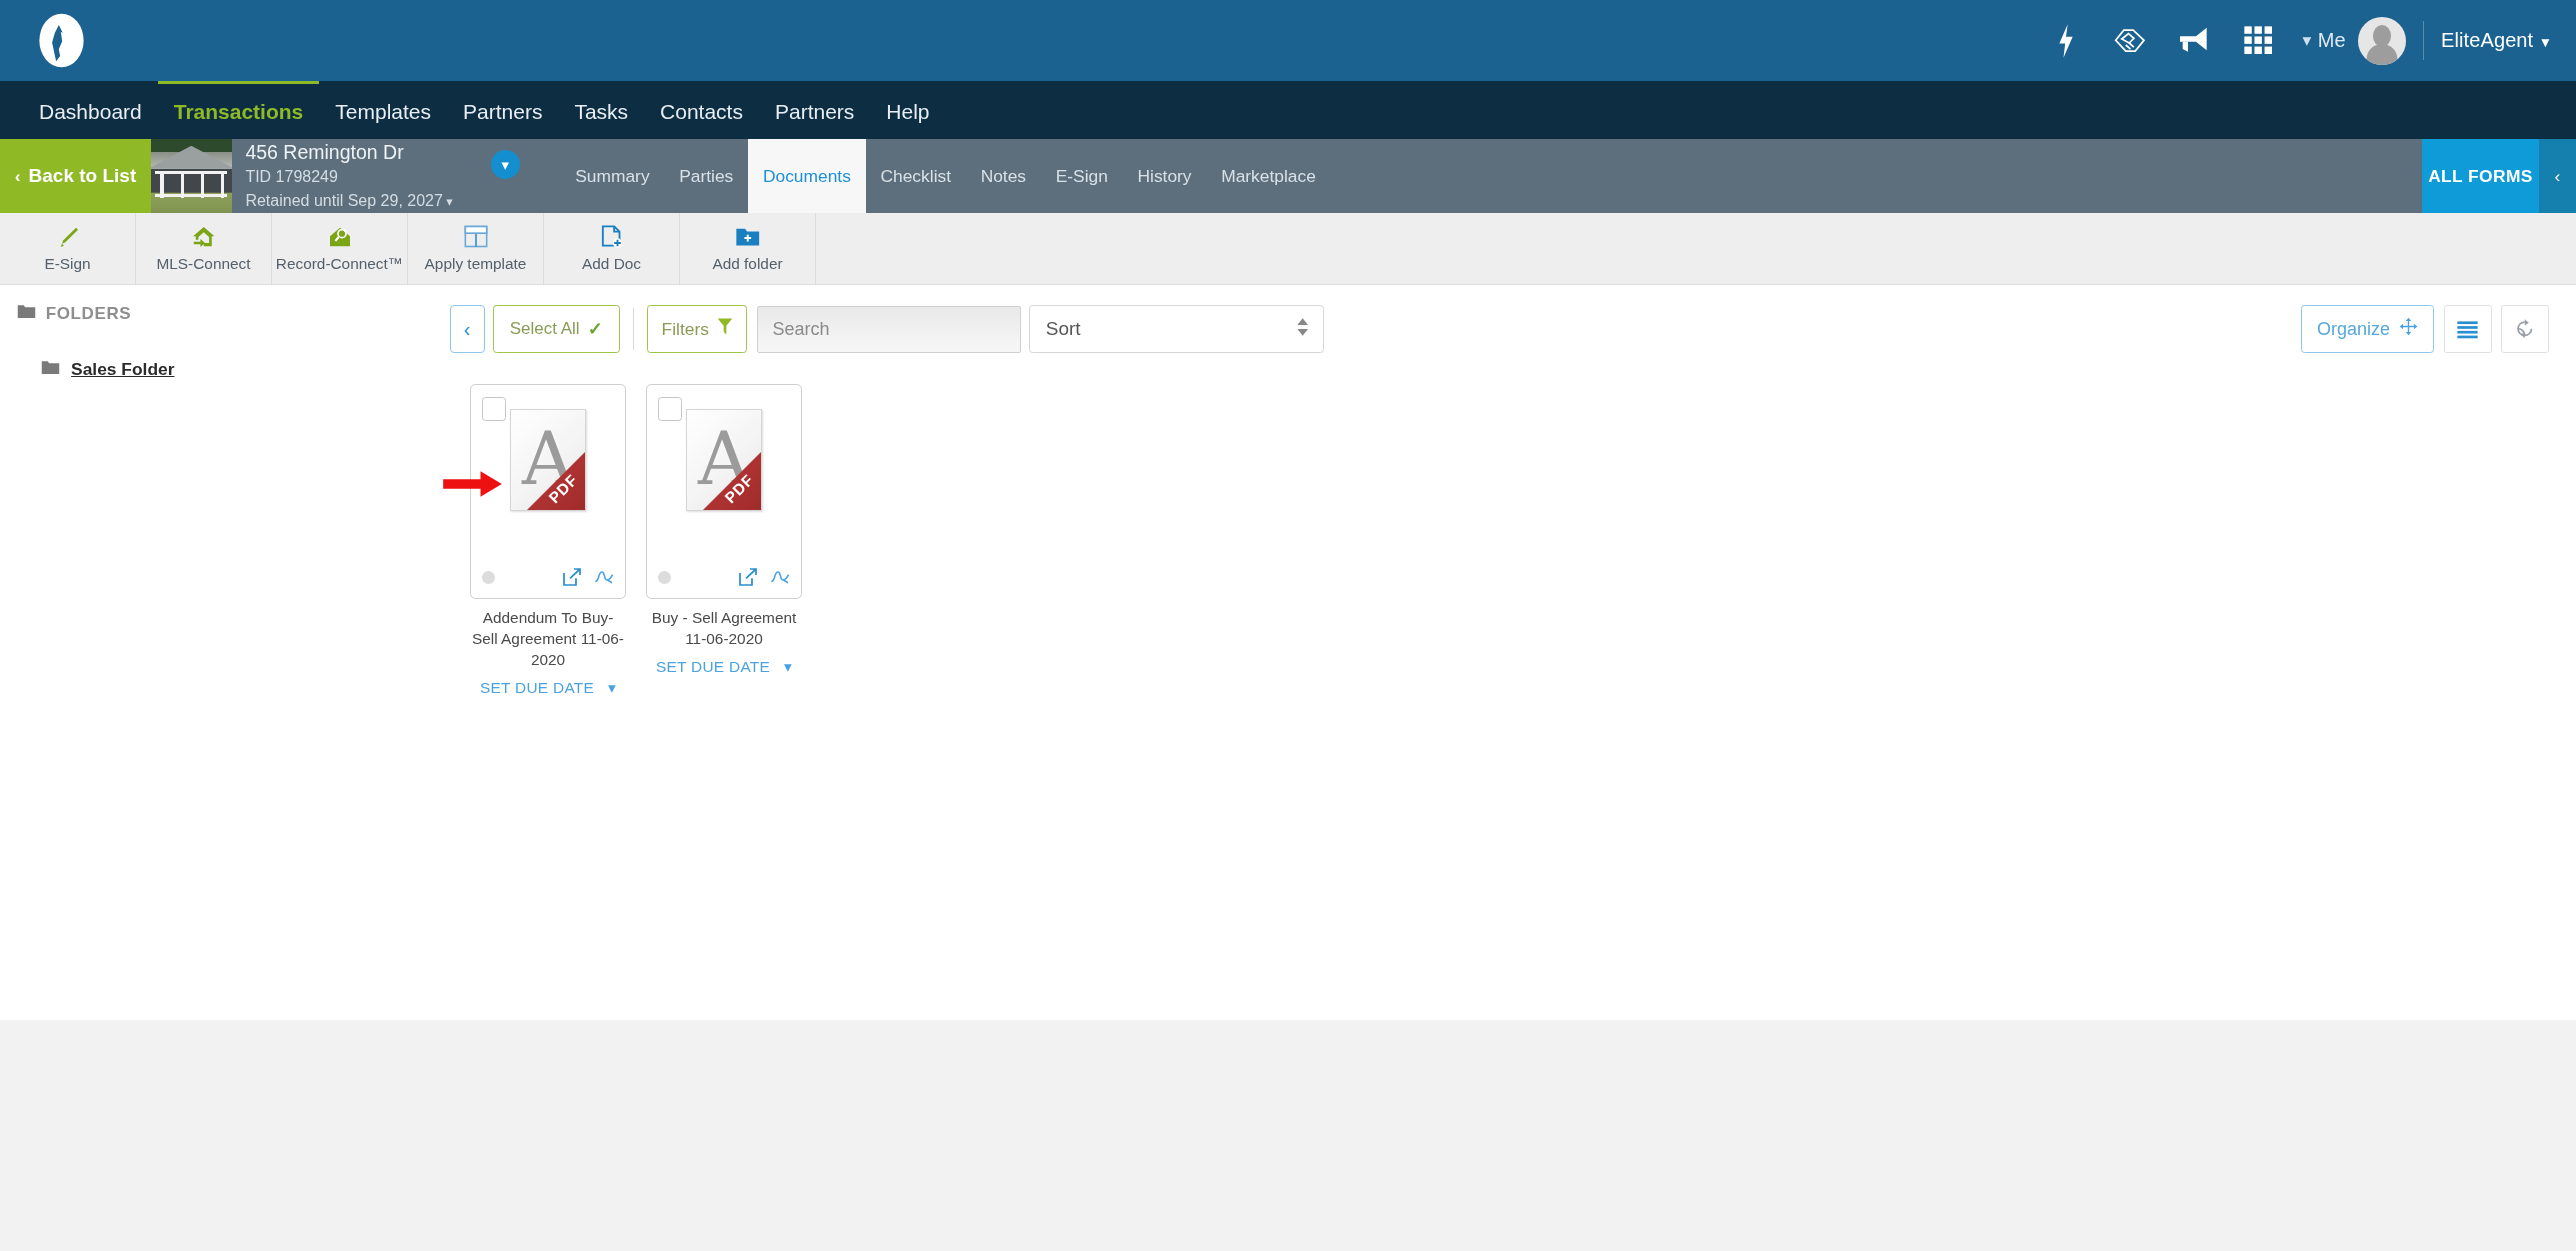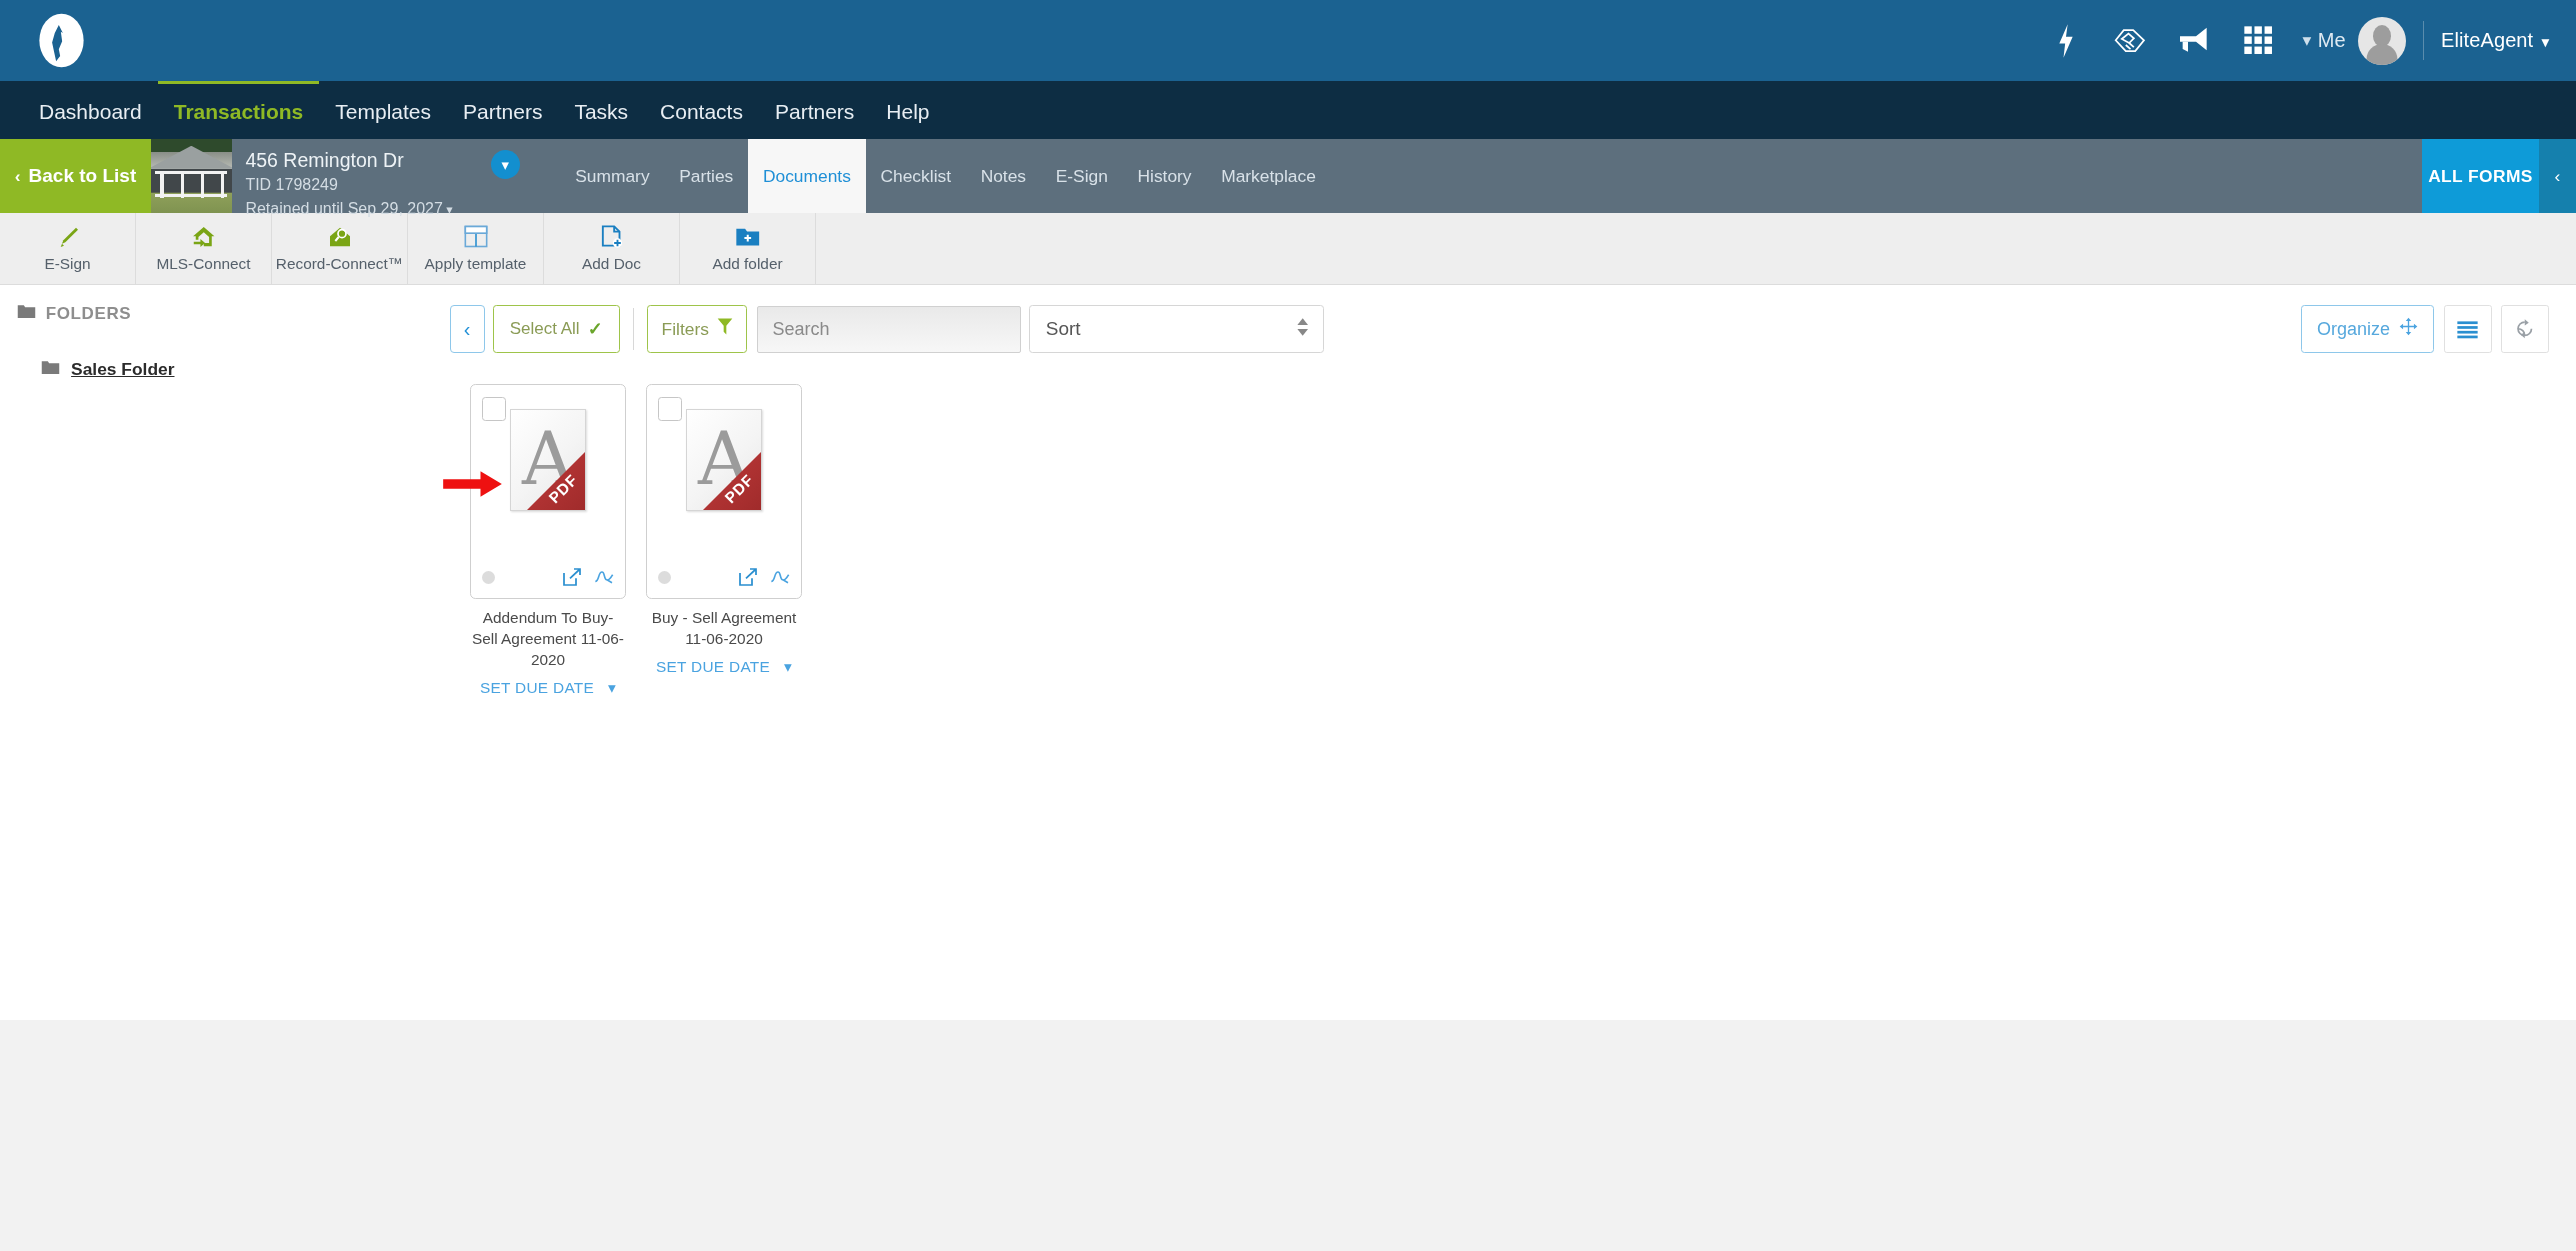--- a/index.html
+++ b/index.html
@@ -64,21 +64,21 @@
   }
   .thumb .roof {
     position:absolute; left:-2.7px; top:6.7px; width:86px; height:23px;
     background:#9aa0a0; clip-path: polygon(0 100%, 50% 0, 100% 100%);
   }
   .thumb .porch {
     position:absolute; left:4px; top:32px; width:72px; height:25.5px;
     border-top:3.4px solid #f2f2f2; border-bottom:3.4px solid #f2f2f2;
   }
   .thumb .post { position:absolute; top:32px; width:3.4px; height:27px; background:#f2f2f2; }
-  .txinfo { padding: 8px 0 0 13.4px; color: #dfe6eb; display: flex; flex-direction: column; justify-content: flex-start; position: relative; min-width: 315px; }
+  .txinfo { padding: 8px 0 0 13.4px; color: #dfe6eb; display: flex; flex-direction: column; justify-content: flex-end; position: relative; min-width: 315px; }
   .tx-addr { font-size: 19.5px; color: #eef3f6; line-height: 1.35; }
   .tx-tid { font-size: 16px; color: #d4dde4; line-height: 1.5; }
   .tx-ret { font-size: 16px; color: #d4dde4; line-height: 1.5; }
   .tx-ret .c { font-size: 12.7px; margin-left: 3.4px; }
   .circle-chev {
     position: absolute; right: 27px; top: 10.7px;
     width: 29.5px; height: 29.5px; border-radius: 50%; background: #138fcf;
     display: flex; align-items: center; justify-content: center; color: #fff; font-size: 14.8px;
   }
   .subtabs { display: flex; align-items: stretch; margin-left: 13.4px; }

